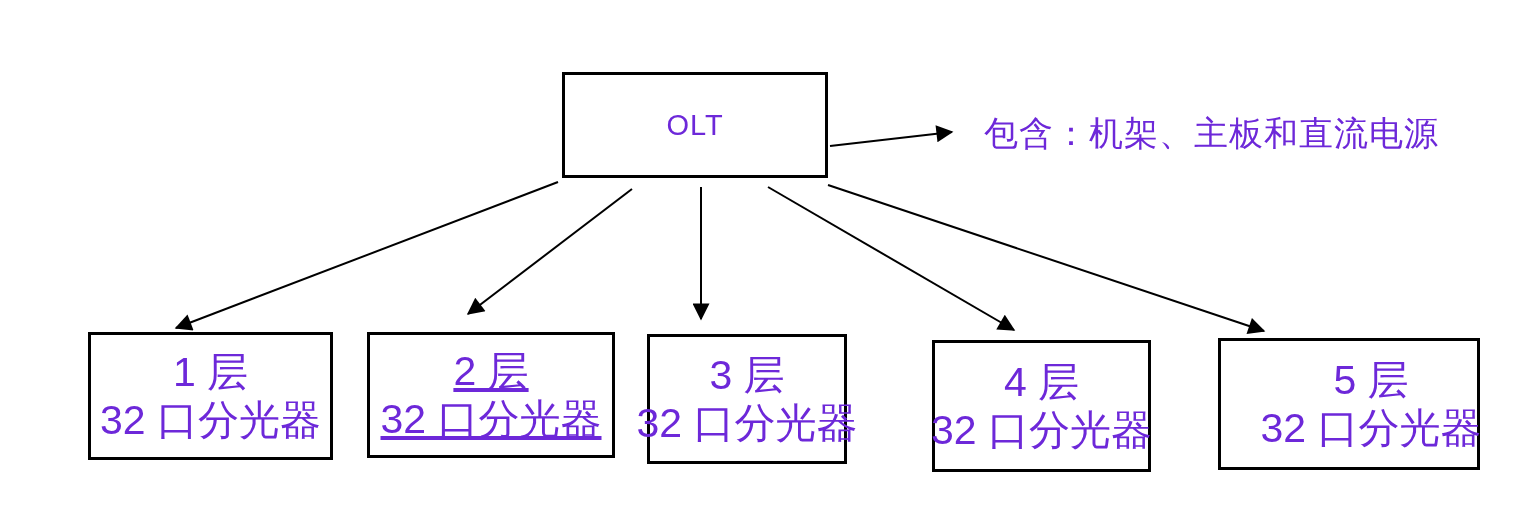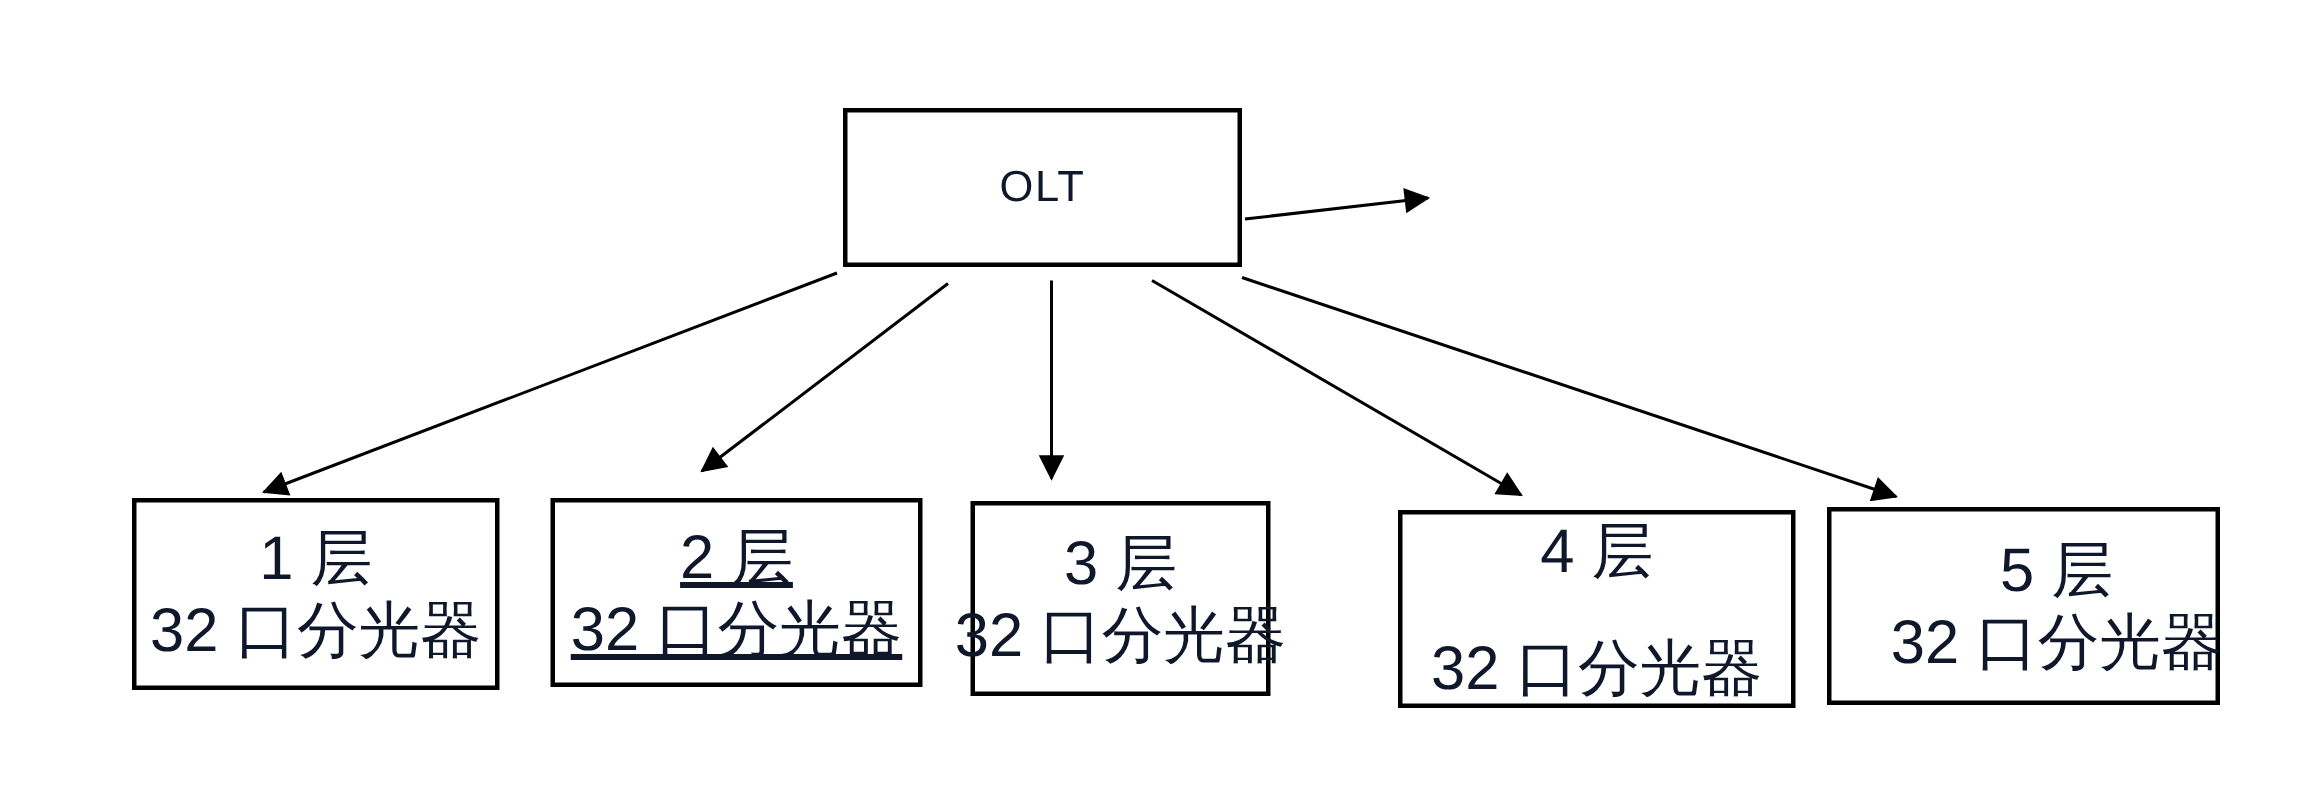--- a/index.html
+++ b/index.html
@@ -7,21 +7,21 @@
     padding: 0;
     background: #ffffff;
   }
   .canvas {
     position: relative;
     width: 1536px;
     height: 529px;
     background: #ffffff;
     overflow: hidden;
     font-family: "Liberation Sans", sans-serif;
-    color: #0f172a;
+    color: #6d28d9;
   }
   .connectors {
     position: absolute;
     left: 0;
     top: 0;
     width: 1536px;
     height: 529px;
   }
   .connectors line {
     stroke: #000000;
@@ -62,21 +62,21 @@
     font-size: 34px;
     line-height: 44px;
     font-family: "Liberation Serif", serif;
     letter-spacing: 1px;
     white-space: nowrap;
   }
   
   .sp1 { left: 48px;   top: 332px; width: 245px; height: 128px; }
   .sp2 { left: 327px;  top: 332px; width: 248px; height: 126px; text-decoration: underline; }
   .sp3 { left: 607px;  top: 334px; width: 200px; height: 130px; text-align: center; }
-  .sp4 { left: 892px;  top: 340px; width: 265px; height: 132px; justify-content: space-between; }
+  .sp4 { left: 892px;  top: 340px; width: 219px; height: 132px; }
   .sp5 { left: 1178px; top: 338px; width: 262px; height: 132px; padding-left: 44px; }
 </style>
 </head>
 <body>
 
 <div class="canvas">
 
   <svg class="connectors" viewBox="0 0 1536 529" xmlns="http://www.w3.org/2000/svg">
     <defs>
       <marker id="ah" viewBox="0 0 12 12" refX="11" refY="6" markerWidth="24" markerHeight="17" markerUnits="userSpaceOnUse" orient="auto">
@@ -88,20 +88,21 @@
     <line x1="632" y1="189" x2="468" y2="314" marker-end="url(#ah)"></line>
     <line x1="701" y1="187" x2="701" y2="319" marker-end="url(#ah)"></line>
     <line x1="768" y1="187" x2="1014" y2="330" marker-end="url(#ah)"></line>
     <line x1="828" y1="185" x2="1264" y2="331" marker-end="url(#ah)"></line>
   </svg>
 
   <div class="node olt-node">
     <span>OLT</span>
   </div>
 
+  <div class="annotation">包含：机架、主板和直流电源</div>
 
   <div class="node splitter-node sp1">
     <div class="floor-line">1 层</div>
     <div class="ports-line">32 口分光器</div>
   </div>
 
   <div class="node splitter-node sp2">
     <div class="floor-line">2 层</div>
     <div class="ports-line">32 口分光器</div>
   </div>

